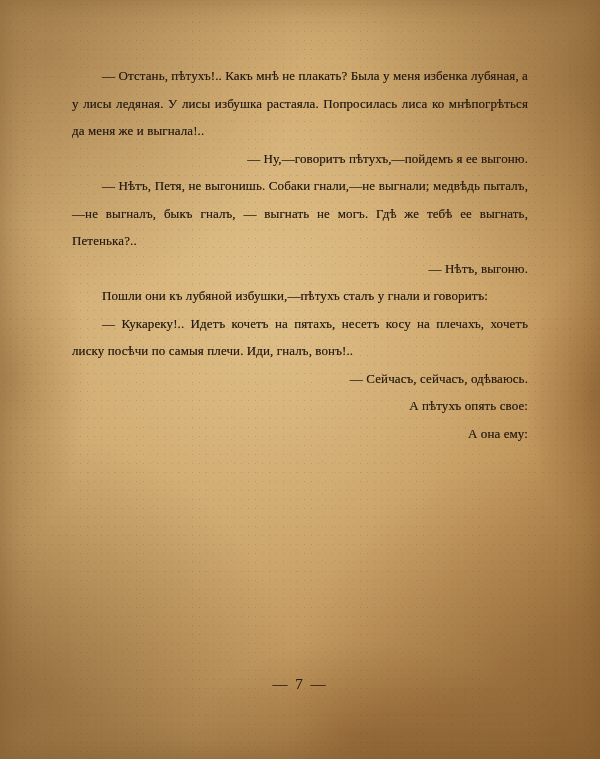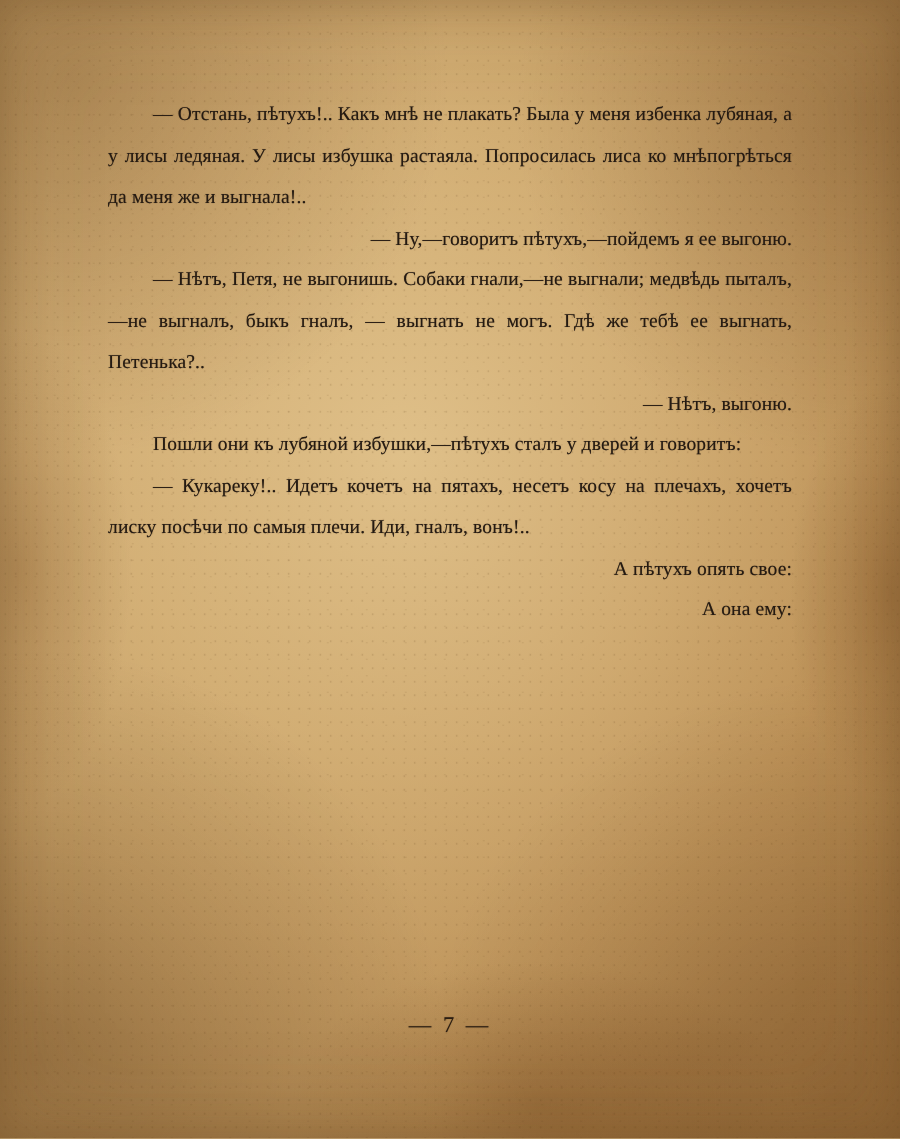--- a/index.html
+++ b/index.html
@@ -95,20 +95,21 @@
 <div class="page">
   <div class="grain"></div>
   <div class="speckle"></div>
   <div class="edge"></div>
 
   <div class="text-block">
     <p class="para">— Отстань, пѣтухъ!.. Какъ мнѣ не плакать? Была у меня избенка лубяная, а у лисы ледяная. У лисы избушка растаяла. Попросилась лиса ко мнѣпогрѣться да меня же и выгнала!..</p>
     <p class="para last-line-left">— Ну,—говоритъ пѣтухъ,—пойдемъ я ее выгоню.</p>
     <p class="para">— Нѣтъ, Петя, не выгонишь. Собаки гнали,—не выгнали; медвѣдь пыталъ,—не выгналъ, быкъ гналъ, — выгнать не могъ. Гдѣ же тебѣ ее выгнать, Петенька?..</p>
     <p class="para last-line-left">— Нѣтъ, выгоню.</p>
-    <p class="para">Пошли они къ лубяной избушки,—пѣтухъ сталъ у дверей и говоритъ:</p>
+    <p class="para">Пошли они къ лубяной избушки,—пѣтухъ сталъ у гнали и говоритъ:</p>
     <p class="para">— Кукареку!.. Идетъ кочетъ на пятахъ, несетъ косу на плечахъ, хочетъ лиску посѣчи по самыя плечи. Иди, гналъ, вонъ!..</p>
+    <p class="para last-line-left">— Сейчасъ, сейчасъ, одѣваюсь.</p>
     <p class="para last-line-left">А пѣтухъ опять свое:</p>
     <p class="para last-line-left">А она ему:</p>
   </div>
 
   <div class="folio">— 7 —</div>
 </div>
 
 </body></html>

